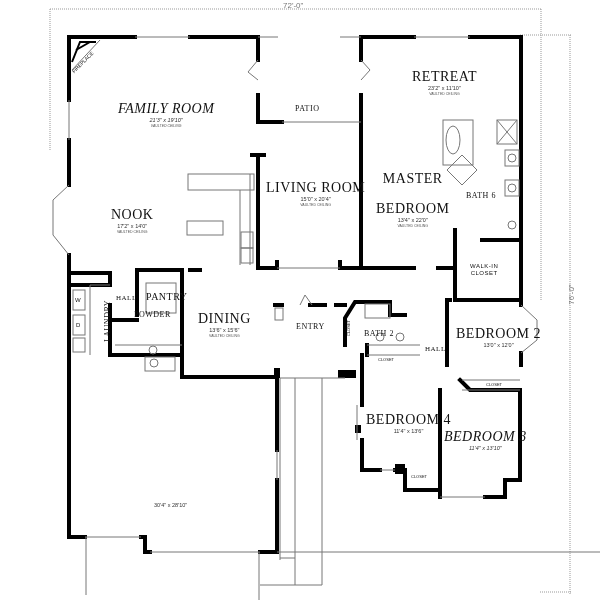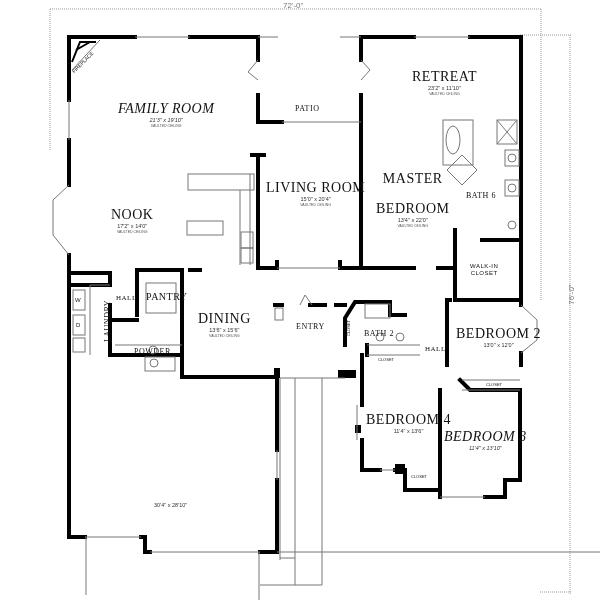--- a/index.html
+++ b/index.html
@@ -236,21 +236,21 @@
   <span class="rname sm" style="font-size:10px">PANTRY</span>
 </div>
 
 <div class="lbl vert" style="left:84px;top:313px;">
   <span class="rname sm">LAUNDRY</span>
 </div>
 
 <div class="lbl" style="left:75px;top:297px;font-size:6px;font-family:'Liberation Sans',sans-serif;">W</div>
 <div class="lbl" style="left:76px;top:322px;font-size:6px;font-family:'Liberation Sans',sans-serif;">D</div>
 
-<div class="lbl" style="left:134px;top:341px;">
+<div class="lbl" style="left:134px;top:304px;">
   <span class="rname sm">POWDER</span>
 </div>
 
 <div class="lbl" style="left:198px;top:310px;">
   <span class="rname">DINING</span>
   <span class="dim">13'6" x 15'6"</span>
   <span class="note">VAULTED CEILING</span>
 </div>
 
 <div class="lbl" style="left:296px;top:304px;margin-top:12px;">

